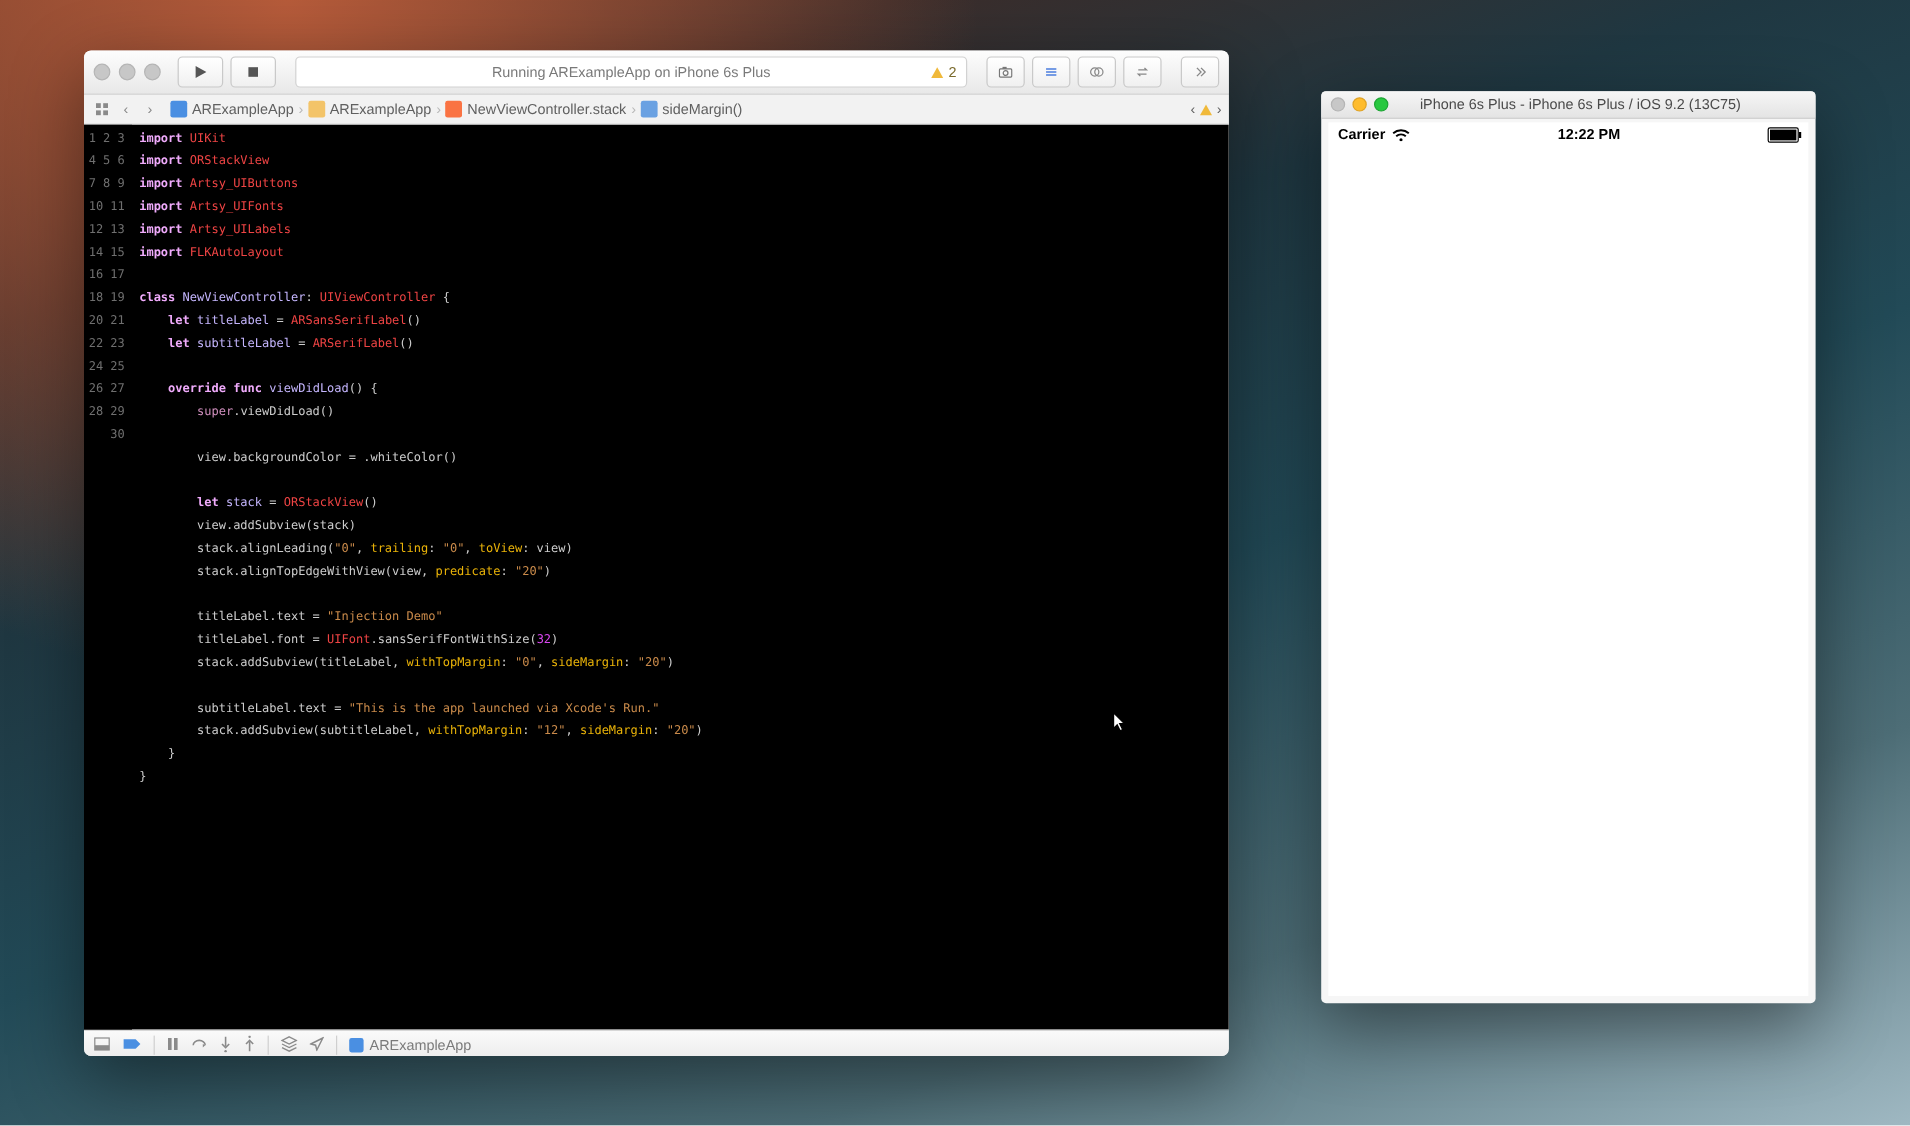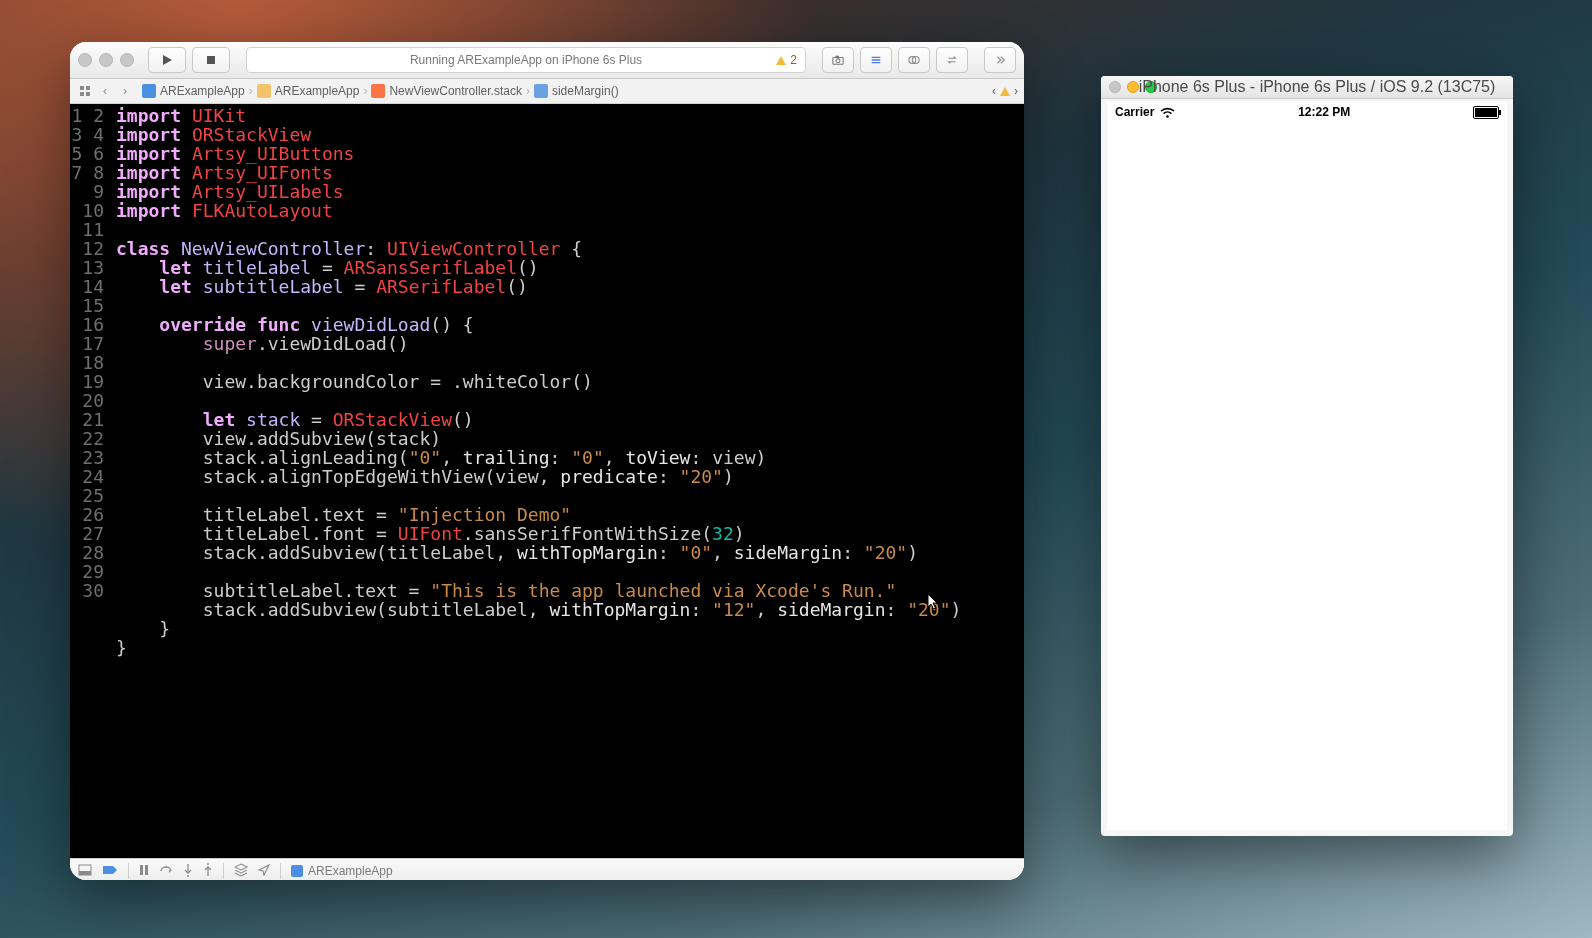--- a/index.html
+++ b/index.html
@@ -7,21 +7,21 @@
   #desktop{position:relative;width:1592px;height:938px;
     background:
       radial-gradient(circle at 15% 0%, #b65b3a 0%, rgba(182,91,58,0) 35%),
       linear-gradient(160deg,#6c3c2b 0%,#3b2d2b 18%,#1f3741 35%,#224a57 55%,#4d6d76 78%,#9fb8c2 100%);
   }
   
   #cursor{position:absolute;left:927px;top:593px;width:12px;height:18px;pointer-events:none;z-index:2000;}
   #cursor svg{width:12px;height:18px;}
 
   
-  .window{position:absolute;background:#f6f6f6;border-radius:16px;box-shadow:0 20px 60px rgba(0,0,0,.45);overflow:hidden;}
+  .window{position:absolute;background:#f6f6f6;border-radius:6px;box-shadow:0 20px 60px rgba(0,0,0,.45);overflow:hidden;}
   #xcode{left:70px;top:42px;width:954px;height:838px;}
 
   
   .toolbar{height:36px;background:linear-gradient(#fdfdfd,#e8e8e8);border-bottom:1px solid #c9c9c9;display:flex;align-items:center;padding:0 8px;gap:6px;}
   .traffic{display:flex;gap:7px;margin-right:8px;}
   .dot{width:12px;height:12px;border-radius:50%;}
   .dot.grey{background:#c7c7c7;border:1px solid #b5b5b5;}
   .dot.yellow{background:#febc2e;border:1px solid #e0a325;}
   .dot.green{background:#28c840;border:1px solid #1ea534;}
 
@@ -45,40 +45,40 @@
   .jbicon.blue{background:#4a8fe2;}
   .jbicon.folder{background:#f3c469;}
   .jbicon.swift{background:#fa7343;}
   .jbicon.method{background:#6aa1e2;}
   .jumpbar .nav{display:flex;gap:2px;margin-right:4px;}
   .jumpbar .nav .nbtn{width:18px;height:18px;display:flex;align-items:center;justify-content:center;color:#888;border-radius:3px;}
   .jumpbar .spacer{flex:1;}
   .jumpbar .rnav{display:flex;gap:4px;align-items:center;}
 
   
-  .editor{display:flex;height:calc(100% - 36px - 24px - 24px);background:#000000;font-family:Menlo,Consolas,monospace;font-size:18px;line-height:19px;}
+  .editor{display:flex;height:calc(100% - 36px - 24px - 24px);background:#000000;font-family:Menlo,Consolas,monospace;font-size:10px;line-height:19px;}
   .gutter{width:34px;background:#000;color:#6f6f6f;text-align:right;padding:2px 6px 0 0;user-select:none;}
   .code{flex:1;padding:2px 0 0 6px;color:#cfcfcf;white-space:pre;overflow:hidden;}
   .code .kw{color:#f0abfc;font-weight:bold;}
   .code .type{color:#ef4444;}
   .code .ident{color:#cdcdcd;}
   .code .func{color:#cdcdcd;}
-  .code .num{color:#14b8a6;}
+  .code .num{color:#d946ef;}
   .code .str{color:#c98a4a;}
-  .code .param{color:#e5e5e5;}
+  .code .param{color:#eab308;}
   .code .decl{color:#c4b5fd;}
   .code .self{color:#d08fbe;}
 
   
   .debugbar{height:24px;background:linear-gradient(#fafafa,#ececec);border-top:1px solid #cfcfcf;display:flex;align-items:center;padding:0 8px;gap:10px;color:#7b7b7b;font-size:12px;}
   .debugbar .sep{width:1px;height:16px;background:#cfcfcf;}
 
   
   #sim{left:1101px;top:76px;width:412px;height:760px;border-radius:4px;}
-  #sim .titlebar{height:22px;background:linear-gradient(#f6f6f6,#e4e4e4);border-bottom:1px solid #c9c9c9;display:flex;align-items:center;padding:0 8px;gap:6px;font-size:16px;color:#4a4a4a;}
+  #sim .titlebar{height:22px;background:linear-gradient(#f6f6f6,#e4e4e4);border-bottom:1px solid #c9c9c9;display:flex;align-items:center;padding:0 8px;gap:6px;font-size:12px;color:#4a4a4a;}
   #sim .titlebar .title{flex:1;text-align:center;margin-left:-42px;}
   #sim .sim-screen{position:absolute;left:6px;right:6px;top:26px;bottom:6px;background:#ffffff;}
   .sim-status{height:20px;display:flex;align-items:center;justify-content:space-between;padding:0 8px;font-size:12px;font-weight:600;color:#000;gap:20px;}
   .sim-status .left{display:flex;align-items:center;gap:6px;}
   .battery{width:24px;height:11px;border:1px solid #000;border-radius:2px;position:relative;}
   .battery::after{content:"";position:absolute;right:-3px;top:3px;width:2px;height:5px;background:#000;}
   .battery .fill{position:absolute;left:1px;top:1px;bottom:1px;right:1px;background:#000;}
 </style>
 </head>
 <body>

